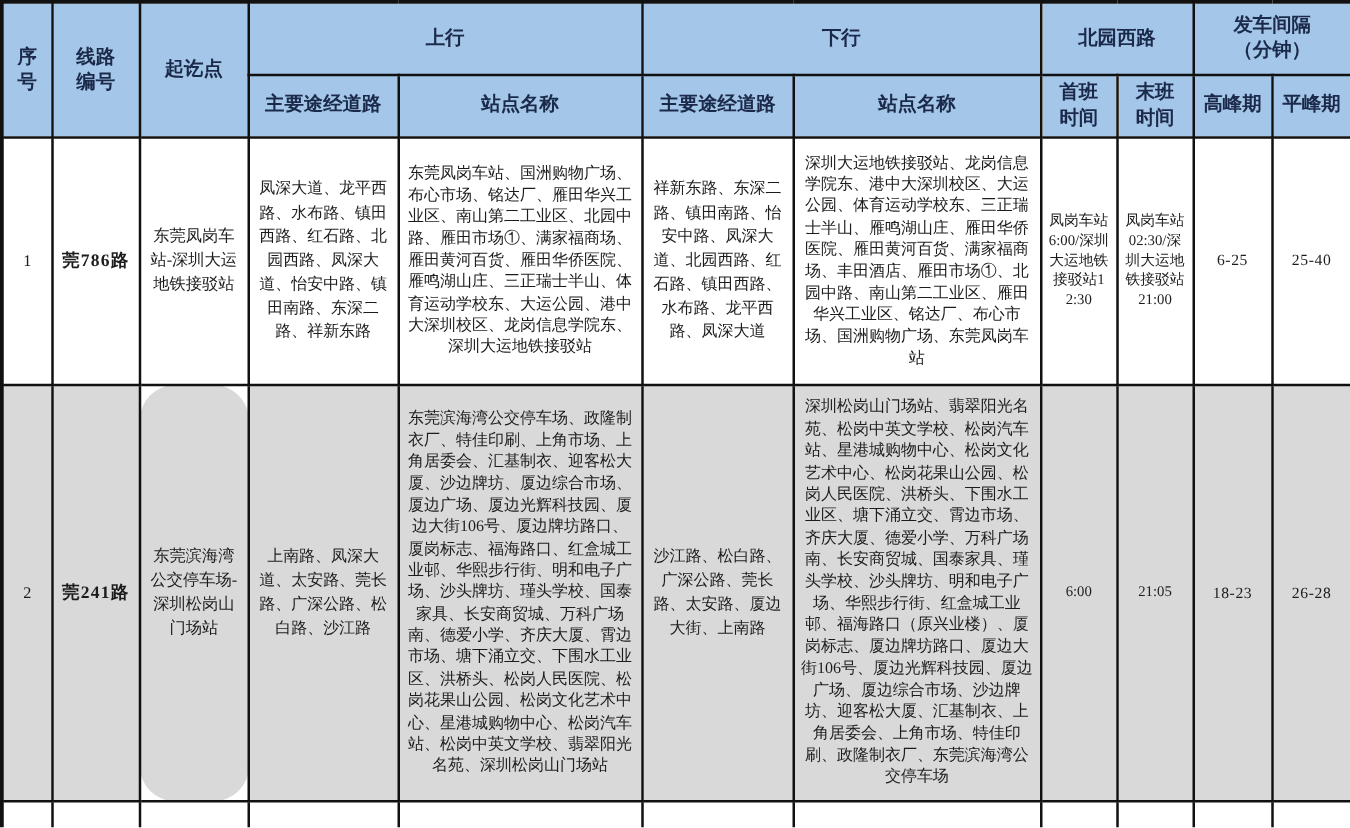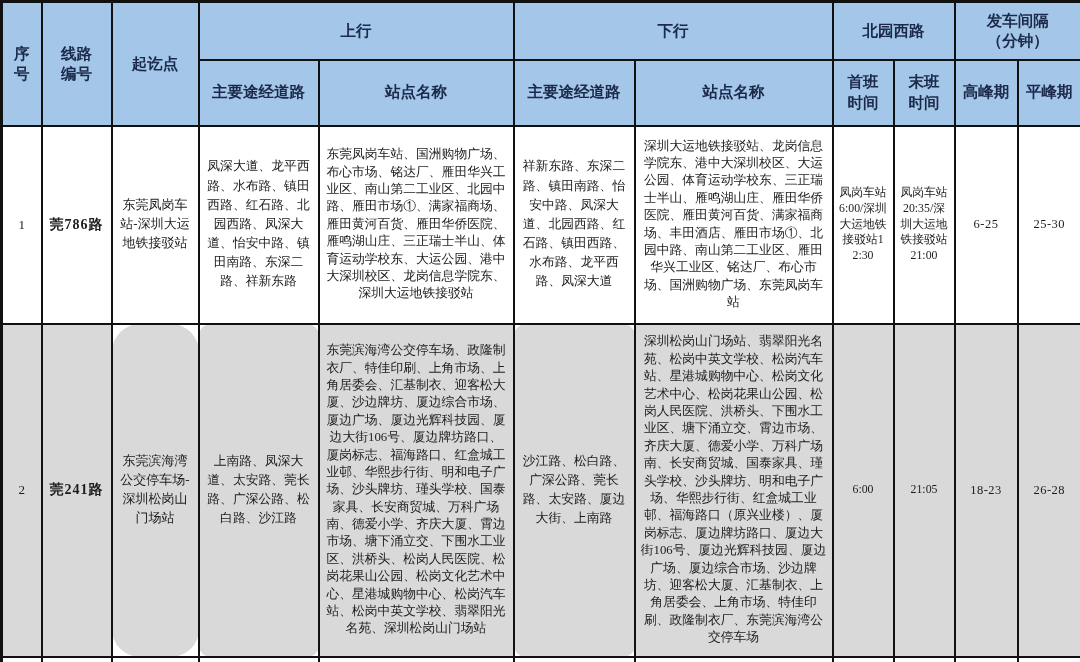--- a/index.html
+++ b/index.html
@@ -21,21 +21,21 @@
     background:#a4c6e8; color:#1b2a4a;
     font-family:"Liberation Sans", sans-serif;
     font-weight:bold; font-size:15.5px; line-height:1.3;
     white-space:pre-line;
   }
   tbody td { color:#1c1c1c; background:#ffffff; }
   tr.row-alt td { background:#d9d9d9; }
   .cell-seq      { font-size:13px; }
   .cell-route    { font-size:14px; font-weight:bold; letter-spacing:1px; }
   .cell-endpoints{ font-size:13px; line-height:1.45;border-radius:28px; }
-  .cell-roads    { font-size:12.8px; line-height:1.5;border-radius:12px; }
+  .cell-roads    { font-size:12.8px; line-height:1.5; }
   .cell-stations { font-size:12.8px; line-height:1.36; }
   .cell-time     { font-size:11.8px; line-height:1.35; padding:2px 2px; }
   .cell-interval { font-size:12.5px; letter-spacing:0.5px; }
   tr.row-stub td { background:#ffffff; }
 </style>
 </head>
 <body>
 
 <div class="page">
   <table class="timetable">
@@ -57,21 +57,21 @@
         <th rowspan="2">序号</th>
         <th rowspan="2">线路
 编号</th>
         <th rowspan="2">起讫点</th>
         <th colspan="2">上行</th>
         <th colspan="2">下行</th>
         <th colspan="2">北园西路</th>
         <th colspan="2">发车间隔
 （分钟）</th>
       </tr>
-      <tr style="height:66px">
+      <tr style="height:50px">
         <th>主要途经道路</th>
         <th>站点名称</th>
         <th>主要途经道路</th>
         <th>站点名称</th>
         <th>首班
 时间</th>
         <th>末班
 时间</th>
         <th>高峰期</th>
         <th>平峰期</th>
@@ -80,23 +80,23 @@
     <tbody>
       <tr style="height:198px">
         <td class="cell-seq">1</td>
         <td class="cell-route">莞786路</td>
         <td class="cell-endpoints">东莞凤岗车站-深圳大运地铁接驳站</td>
         <td class="cell-roads">凤深大道、龙平西路、水布路、镇田西路、红石路、北园西路、凤深大道、怡安中路、镇田南路、东深二路、祥新东路</td>
         <td class="cell-stations">东莞凤岗车站、国洲购物广场、布心市场、铭达厂、雁田华兴工业区、南山第二工业区、北园中路、雁田市场①、满家福商场、雁田黄河百货、雁田华侨医院、雁鸣湖山庄、三正瑞士半山、体育运动学校东、大运公园、港中大深圳校区、龙岗信息学院东、深圳大运地铁接驳站</td>
         <td class="cell-roads">祥新东路、东深二路、镇田南路、怡安中路、凤深大道、北园西路、红石路、镇田西路、水布路、龙平西路、凤深大道</td>
         <td class="cell-stations">深圳大运地铁接驳站、龙岗信息学院东、港中大深圳校区、大运公园、体育运动学校东、三正瑞士半山、雁鸣湖山庄、雁田华侨医院、雁田黄河百货、满家福商场、丰田酒店、雁田市场①、北园中路、南山第二工业区、雁田华兴工业区、铭达厂、布心市场、国洲购物广场、东莞凤岗车站</td>
         <td class="cell-time">凤岗车站6:00/深圳大运地铁接驳站12:30</td>
-        <td class="cell-time">凤岗车站20:35/深圳大运地铁接驳站21:00</td>
+        <td class="cell-time">凤岗车站02:30/深圳大运地铁接驳站21:00</td>
         <td class="cell-interval">6-25</td>
-        <td class="cell-interval">25-30</td>
+        <td class="cell-interval">25-40</td>
       </tr>
       <tr style="height:333px" class="row-alt">
         <td class="cell-seq">2</td>
         <td class="cell-route">莞241路</td>
         <td class="cell-endpoints">东莞滨海湾公交停车场-深圳松岗山门场站</td>
         <td class="cell-roads">上南路、凤深大道、太安路、莞长路、广深公路、松白路、沙江路</td>
         <td class="cell-stations">东莞滨海湾公交停车场、政隆制衣厂、特佳印刷、上角市场、上角居委会、汇基制衣、迎客松大厦、沙边牌坊、厦边综合市场、厦边广场、厦边光辉科技园、厦边大街106号、厦边牌坊路口、厦岗标志、福海路口、红盒城工业邨、华熙步行街、明和电子广场、沙头牌坊、瑾头学校、国泰家具、长安商贸城、万科广场南、德爱小学、齐庆大厦、霄边市场、塘下涌立交、下围水工业区、洪桥头、松岗人民医院、松岗花果山公园、松岗文化艺术中心、星港城购物中心、松岗汽车站、松岗中英文学校、翡翠阳光名苑、深圳松岗山门场站</td>
         <td class="cell-roads">沙江路、松白路、广深公路、莞长路、太安路、厦边大街、上南路</td>
         <td class="cell-stations">深圳松岗山门场站、翡翠阳光名苑、松岗中英文学校、松岗汽车站、星港城购物中心、松岗文化艺术中心、松岗花果山公园、松岗人民医院、洪桥头、下围水工业区、塘下涌立交、霄边市场、齐庆大厦、德爱小学、万科广场南、长安商贸城、国泰家具、瑾头学校、沙头牌坊、明和电子广场、华熙步行街、红盒城工业邨、福海路口（原兴业楼）、厦岗标志、厦边牌坊路口、厦边大街106号、厦边光辉科技园、厦边广场、厦边综合市场、沙边牌坊、迎客松大厦、汇基制衣、上角居委会、上角市场、特佳印刷、政隆制衣厂、东莞滨海湾公交停车场</td>
         <td class="cell-time">6:00</td>

